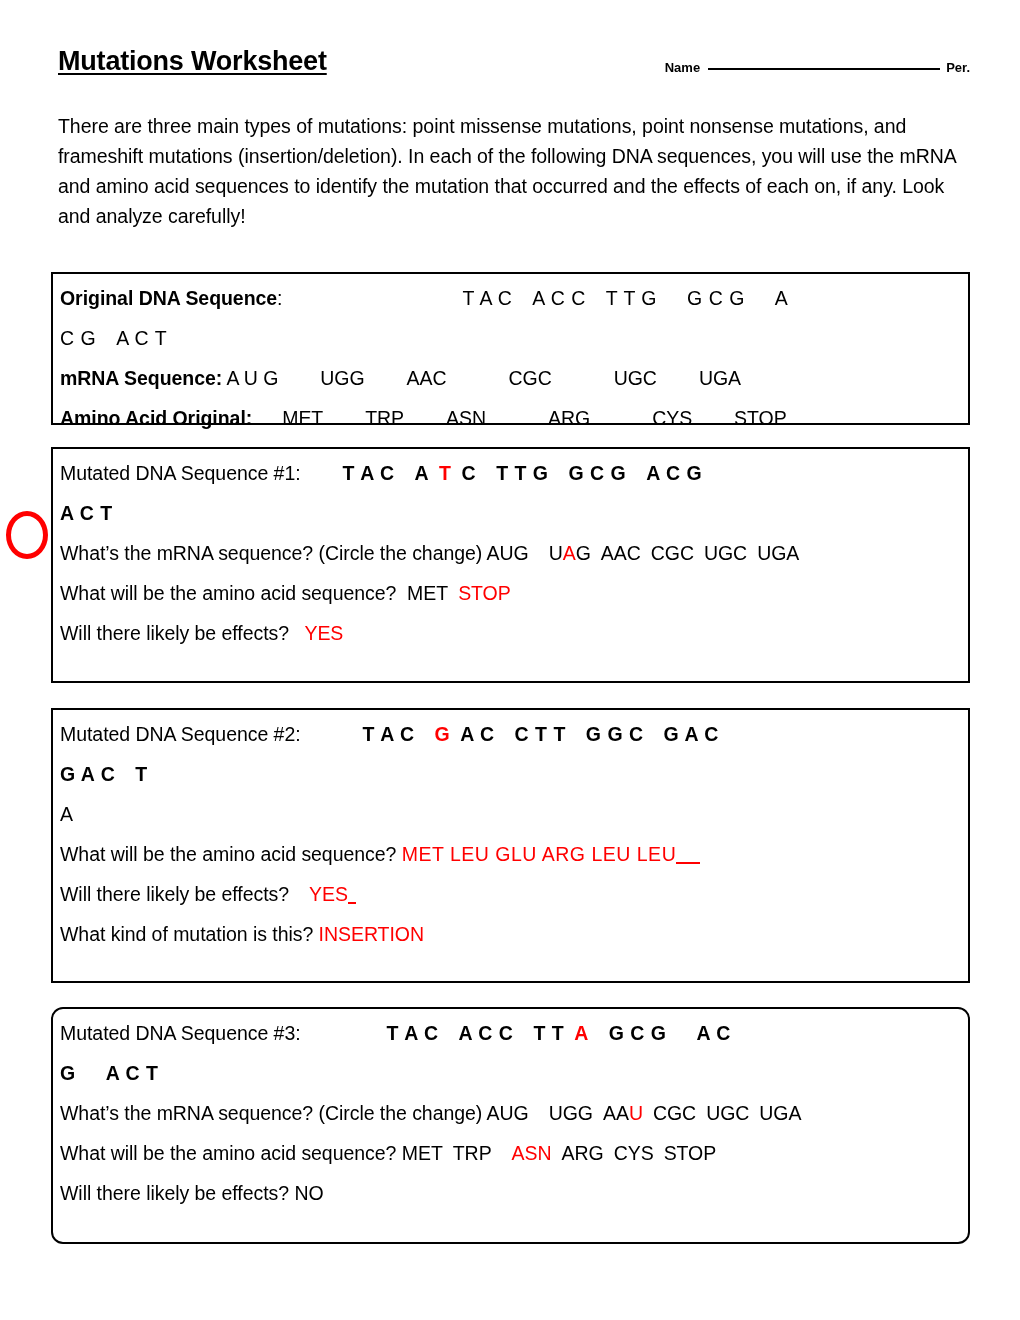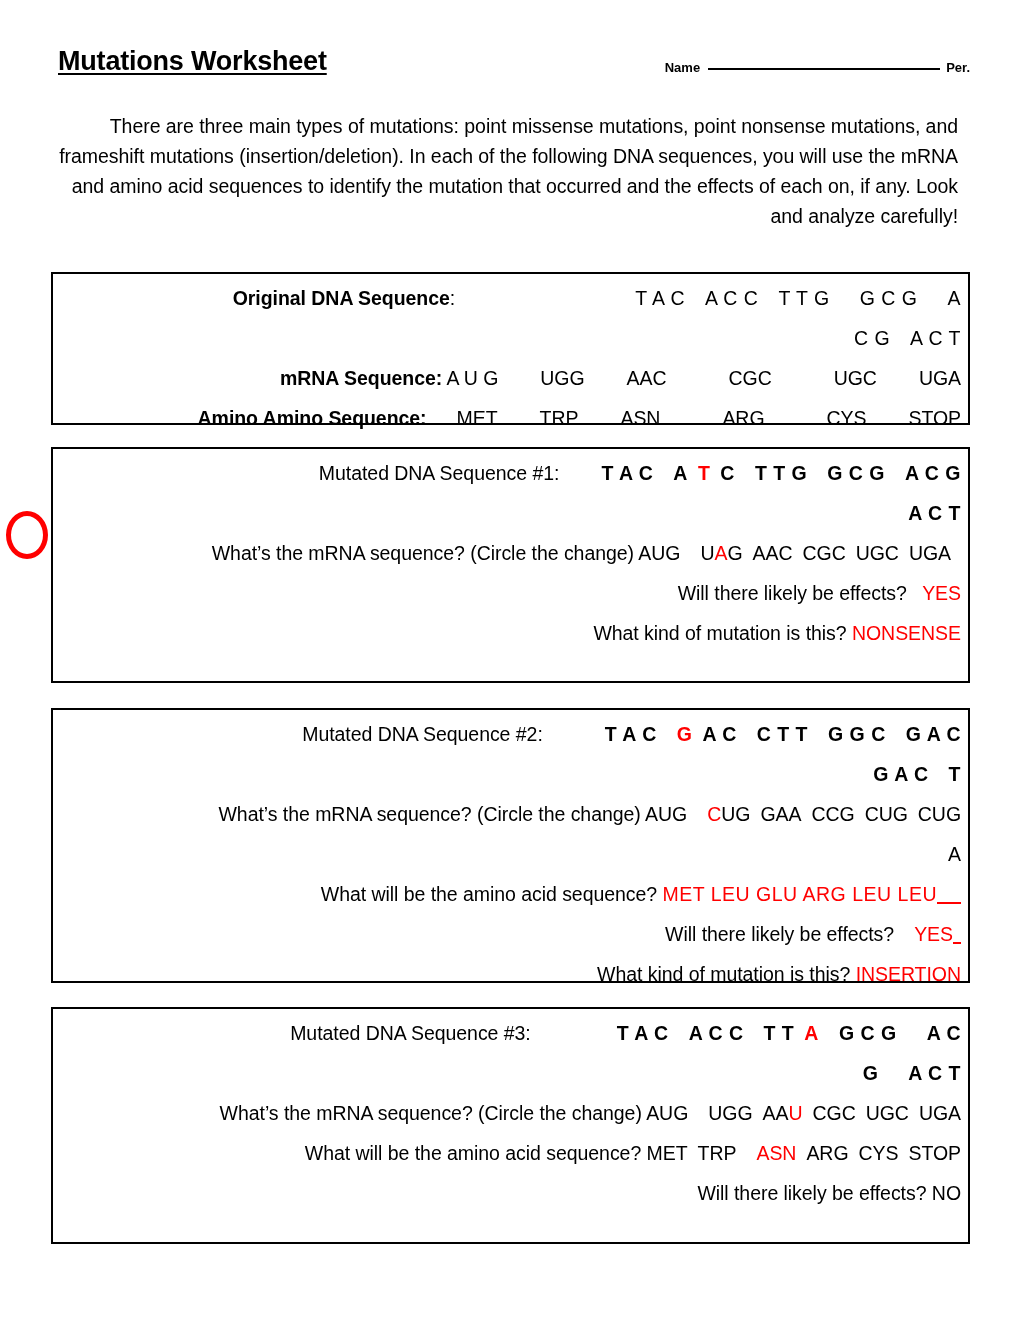--- a/index.html
+++ b/index.html
@@ -13,21 +13,20 @@
     position: relative;
     font-family: "Liberation Sans", sans-serif;
     color: #000000;
     overflow: hidden;
   }
   .page {
     position: absolute;
     left: 0; top: 0;
     width: 1020px;
     height: 1320px;
-    text-align: right;
   }
 
   
   .header {
     position: absolute;
     left: 58px;
     top: 46px;
     width: 912px;
     height: 40px;
   }
@@ -75,21 +74,21 @@
     position: absolute;
     left: 51px;
     width: 919px;
     border: 2px solid #000;
     box-sizing: border-box;
     padding: 4px 7px 6px 7px;
   }
   #box-original { top: 272px; height: 153px; }
   #box-m1      { top: 447px; height: 236px; }
   #box-m2      { top: 708px; height: 275px; }
-  #box-m3      { top: 1007px; height: 237px; }
+  #box-m3      { top: 1007px; height: 237px; border-radius: 12px; }
 
   .line {
     font-size: 19.5px;
     line-height: 40px;
     white-space: nowrap;
     letter-spacing: -0.05px;
   }
 
   .b { font-weight: bold; }
   .red { color: #ff0000; }
@@ -150,53 +149,50 @@
       <span class="b">Original DNA Sequence</span><span>:</span><span class="sp16"></span><span class="dna-plain">T A C</span><span class="sp2"></span><span class="dna-plain">A C C</span><span class="sp2"></span><span class="dna-plain">T T G</span><span class="sp3"></span><span class="dna-plain">G C G</span><span class="sp3"></span><span class="dna-plain">A</span>
     </div>
     <div class="line">
       <span class="dna-plain">C G</span><span class="sp2"></span><span class="dna-plain">A C T</span>
     </div>
     <div class="line">
       <span class="b">mRNA Sequence:</span>
       <span class="u"><span>A U G</span><span class="sp4"></span><span>UGG</span><span class="sp4"></span><span>AAC</span><span class="sp6"></span><span>CGC</span><span class="sp6"></span><span>UGC</span><span class="sp4"></span><span>UGA</span></span>
     </div>
     <div class="line">
-      <span class="b">Amino Amino Sequence:</span><span class="sp3"></span><span>MET</span><span class="sp4"></span><span>TRP</span><span class="sp4"></span><span>ASN</span><span class="sp6"></span><span>ARG</span><span class="sp6"></span><span>CYS</span><span class="sp4"></span><span>STOP</span>
+      <span class="b">Amino Acid Original:</span><span class="sp3"></span><span>MET</span><span class="sp4"></span><span>TRP</span><span class="sp4"></span><span>ASN</span><span class="sp6"></span><span>ARG</span><span class="sp6"></span><span>CYS</span><span class="sp4"></span><span>STOP</span>
     </div>
   </div>
 
   <div class="box" id="box-m1">
     <div class="line">
       <span>Mutated DNA Sequence #1:</span><span class="sp4"></span><span class="dna">T A C</span><span class="sp2"></span><span class="dna">A</span><span class="sp1"></span><span class="dna red">T</span><span class="sp1"></span><span class="dna">C</span><span class="sp2"></span><span class="dna">T T G</span><span class="sp2"></span><span class="dna">G C G</span><span class="sp2"></span><span class="dna">A C G</span>
     </div>
     <div class="line">
       <span class="dna">A C T</span>
     </div>
     <div class="line">
       <span>What’s the mRNA sequence? (Circle the change)</span>
       <span class="u"><span>AUG</span><span class="sp2"></span><span>U</span><span class="red">A</span><span>G</span><span class="sp1"></span><span>AAC</span><span class="sp1"></span><span>CGC</span><span class="sp1"></span><span>UGC</span><span class="sp1"></span><span>UGA</span><span class="sp1"></span></span>
     </div>
     <div class="line">
+      <span>What will be the amino acid sequence?</span>&nbsp;
+      <span>MET</span><span class="sp1"></span><span class="red">STOP</span>
+    </div>
+    <div class="line">
       <span>Will there likely be effects?</span>&nbsp;<span class="u red"><span class="sp1"></span><span>YES</span></span>
     </div>
-    <div class="line">
-      <span>What kind of mutation is this?</span>&nbsp;<span class="red">NONSENSE</span>
-    </div>
   </div>
 
   <div class="box" id="box-m2">
     <div class="line">
       <span>Mutated DNA Sequence #2:</span><span class="sp6"></span><span class="dna">T A C</span><span class="sp2"></span><span class="dna red">G</span><span class="sp1"></span><span class="dna">A C</span><span class="sp2"></span><span class="dna">C T T</span><span class="sp2"></span><span class="dna">G G C</span><span class="sp2"></span><span class="dna">G A C</span>
     </div>
     <div class="line">
       <span class="dna">G A C</span><span class="sp2"></span><span class="dna">T</span>
-    </div>
-    <div class="line">
-      <span>What’s the mRNA sequence? (Circle the change)</span>
-      <span class="u"><span>AUG</span><span class="sp2"></span><span class="red">C</span><span>UG</span><span class="sp1"></span><span>GAA</span><span class="sp1"></span><span>CCG</span><span class="sp1"></span><span>CUG</span><span class="sp1"></span><span>CUG</span></span>
     </div>
     <div class="line">
       <span class="u">A</span>
     </div>
     <div class="line">
       <span>What will be the amino acid sequence?</span>
       <span class="u red seq">MET   LEU   GLU   ARG   LEU   LEU</span><span class="tail-u tail-u-red" style="width:24px"></span>
     </div>
     <div class="line">
       <span>Will there likely be effects?</span><span class="sp2"></span><span class="red">YES</span><span class="tail-u tail-u-red" style="width:8px"></span>

